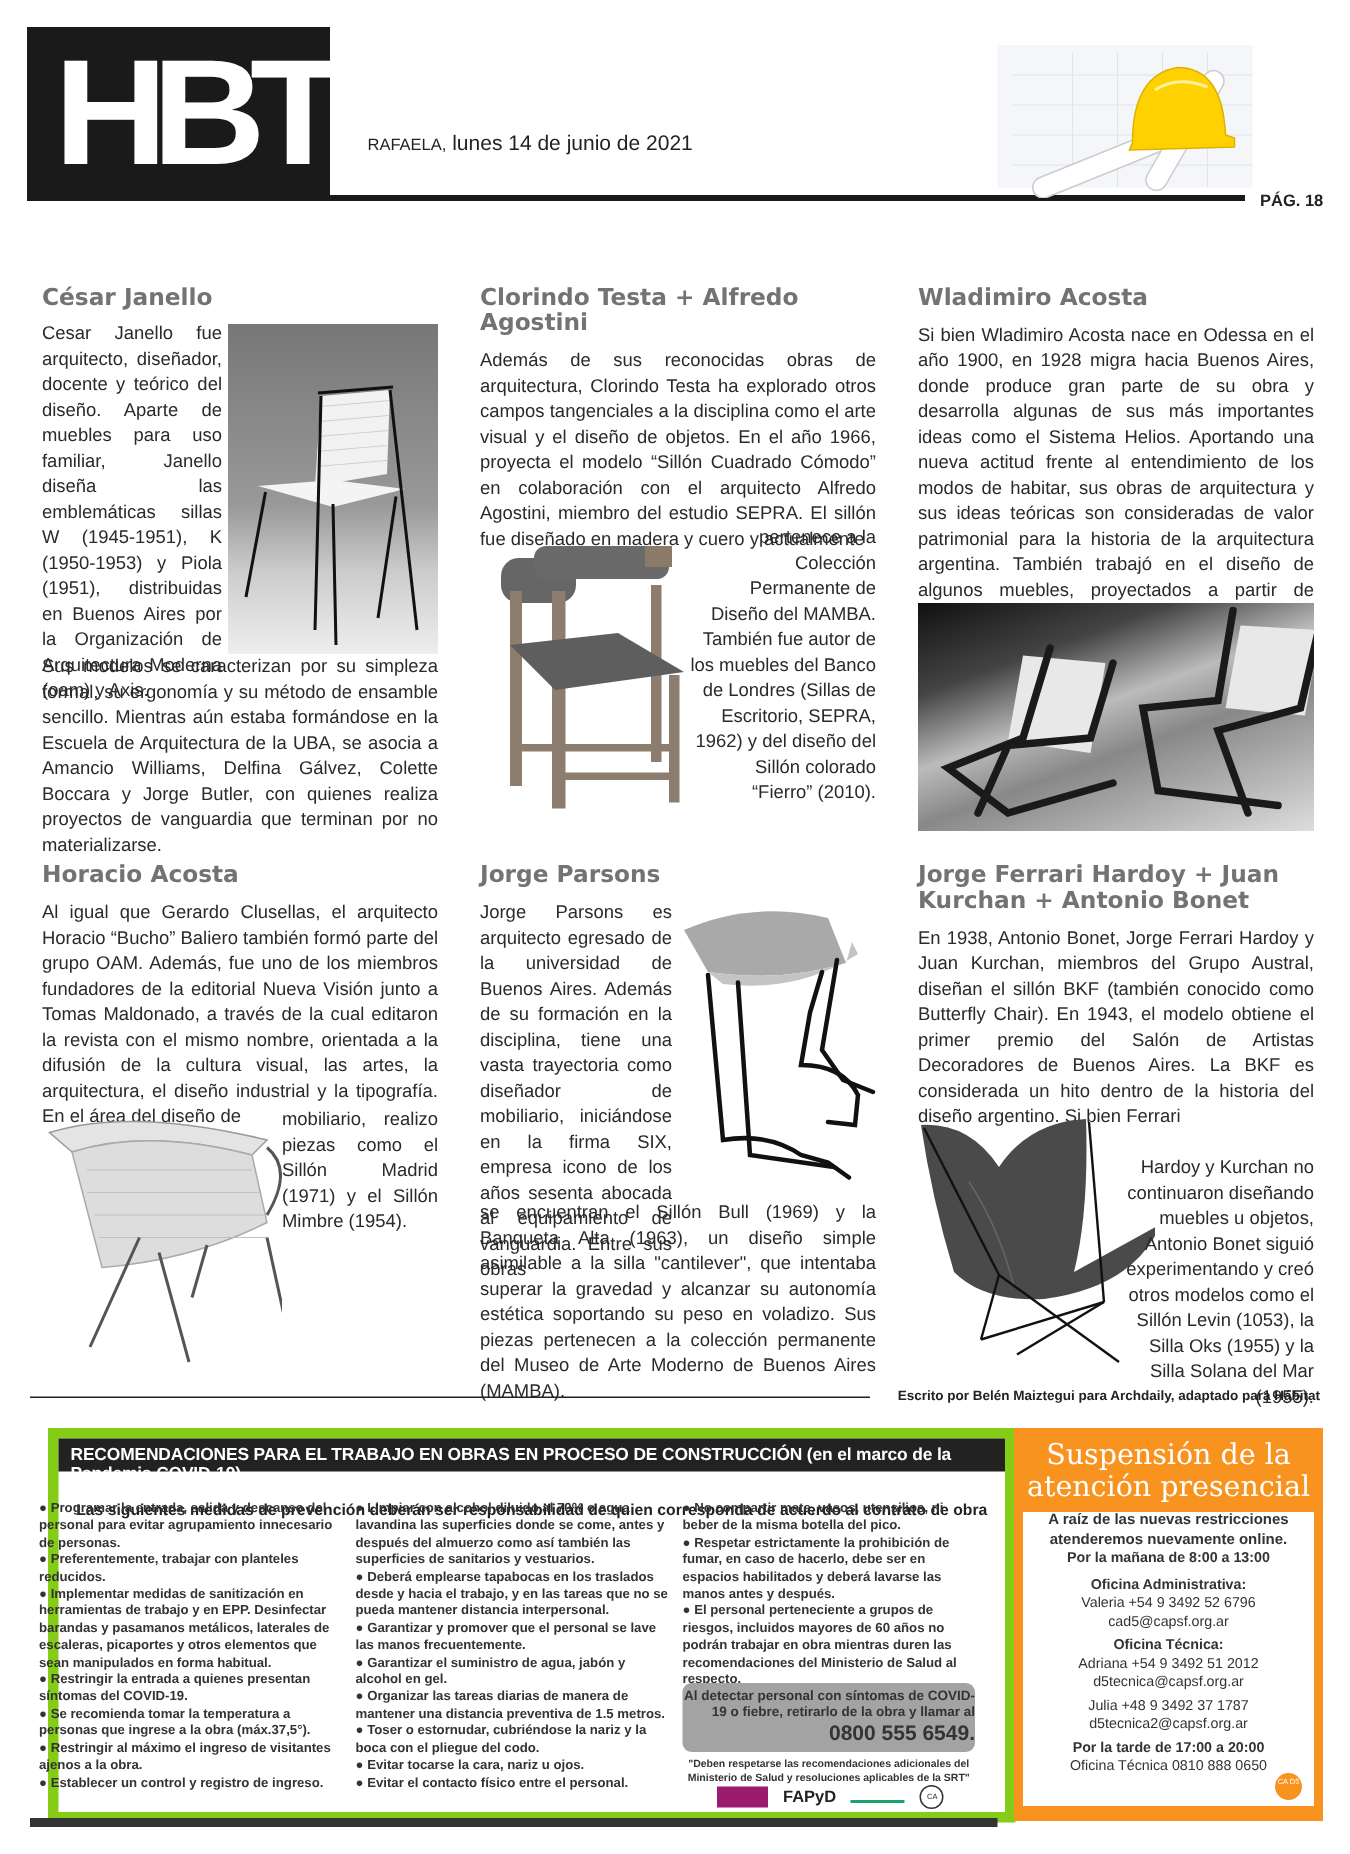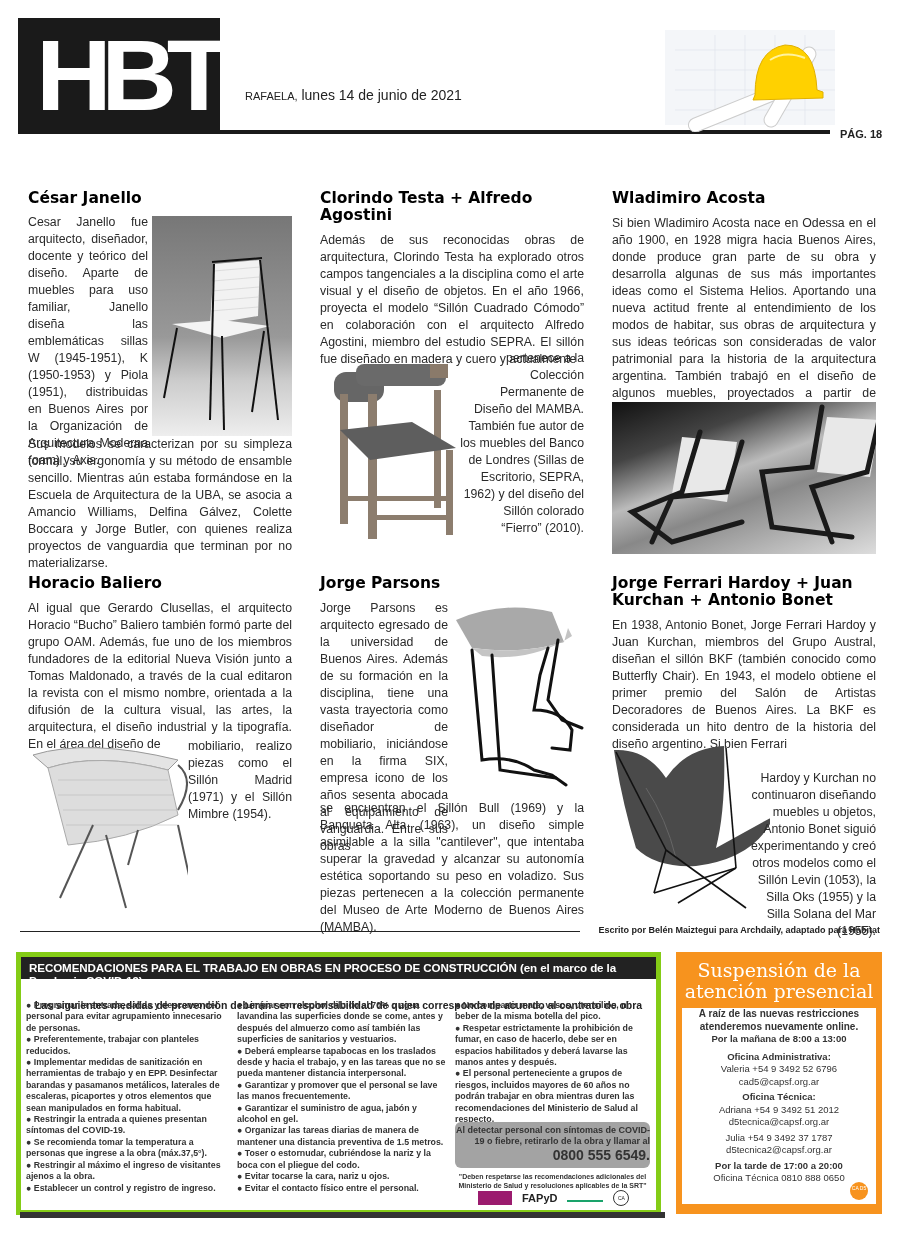--- a/index.html
+++ b/index.html
@@ -6,29 +6,29 @@
   body { width: 900px; height: 1236px; background: #fff; font-family: "Liberation Sans", sans-serif; color: #222; position: relative; overflow: hidden; }
   .header { position: absolute; left: 0; top: 0; width: 900px; height: 150px; }
   .logo-box { position: absolute; left: 18px; top: 18px; width: 202px; height: 116px; background: #1a1a1a; }
   .logo-text { position: absolute; left: 18px; top: 2px; font-family: "Liberation Sans", sans-serif; font-weight: bold; font-size: 100px; color: #fff; letter-spacing: -10px; transform: scaleX(1.05); transform-origin: left; line-height: 110px; }
   .header-rule { position: absolute; left: 220px; top: 130px; width: 610px; height: 4px; background: #1a1a1a; }
   .dateline { position: absolute; left: 245px; top: 87px; font-size: 14px; color: #222; }
   .dateline .city { font-size: 11px; }
   .page-num { position: absolute; left: 840px; top: 128px; font-size: 11px; font-weight: bold; }
   .helmet-art { position: absolute; left: 655px; top: 20px; width: 190px; height: 112px; }
 
-  .col-title { color: #000000; font-family: "DejaVu Sans", sans-serif; font-weight: bold; font-size: 15.5px; line-height: 17px; }
+  .col-title { color: #737373; font-family: "DejaVu Sans", sans-serif; font-weight: bold; font-size: 15.5px; line-height: 17px; }
   .body-text { font-family: "Liberation Sans", sans-serif; font-size: 12.3px; line-height: 17px; color: #2a2a2a; text-align: justify; font-stretch: condensed; }
   .article { position: absolute; }
   .photo { position: absolute; overflow: hidden; }
 
   .credit { position: absolute; right: 20px; top: 925px; font-size: 9px; font-weight: bold; color: #222; }
   .credit-rule { position: absolute; left: 20px; top: 931px; width: 560px; height: 1px; background: #222; }
 
-  .reco-box { position: absolute; left: 16px; top: 952px; width: 645px; height: 263px; border: 5px solid #84cc16; }
+  .reco-box { position: absolute; left: 32px; top: 952px; width: 645px; height: 263px; border: 7px solid #84cc16; }
   .reco-header { background: #222; color: #fff; font-weight: bold; font-size: 11.6px; padding: 4px 8px; height: 22px; letter-spacing: -0.1px; }
   .reco-sub { text-align: center; font-weight: bold; font-size: 10.5px; padding: 20px 0; color: #222; }
   .reco-col { position: absolute; font-size: 8.8px; line-height: 11.4px; font-weight: bold; color: #333; }
   .reco-col p { margin: 0; }
   .alert-box { position: absolute; left: 455px; top: 1122px; width: 195px; height: 46px; background: #a3a3a3; border-radius: 6px; text-align: right; font-weight: bold; color: #333; font-size: 9px; line-height: 11px; padding-top: 3px; }
   .alert-phone { font-size: 14px; line-height: 16px; }
   .footnote { position: absolute; left: 455px; top: 1172px; width: 195px; text-align: center; font-size: 7px; font-weight: bold; color: #333; line-height: 9px; }
   .logos { position: absolute; left: 478px; top: 1188px; width: 160px; height: 20px; display: flex; align-items: center; gap: 10px; }
   .reco-footer { position: absolute; left: 20px; top: 1212px; width: 645px; height: 6px; background: #333; }
 
@@ -131,21 +131,21 @@
     <g stroke="#1a1a1a" stroke-width="5" fill="none" stroke-linecap="round">
       <path d="M88,30 L70,90 L20,110 L60,140 L130,120"></path>
       <path d="M130,40 L115,90 L60,95 L40,140"></path>
       <path d="M210,5 L200,65 L150,70 L160,125 L240,135"></path>
       <path d="M270,5 L255,70 L200,85 L220,140"></path>
     </g>
   </svg>
 </div>
 
 <div class="article" style="left:28px; top:575px; width:264px;">
-  <div class="col-title">Horacio Baliero</div>
+  <div class="col-title">Horacio Acosta</div>
   <div class="body-text" style="margin-top:8px;">Al igual que Gerardo Clusellas, el arquitecto Horacio “Bucho” Baliero también formó parte del grupo OAM. Además, fue uno de los miembros fundadores de la editorial Nueva Visión junto a Tomas Maldonado, a través de la cual editaron la revista con el mismo nombre, orientada a la difusión de la cultura visual, las artes, la arquitectura, el diseño industrial y la tipografía. En el área del diseño de</div>
 </div>
 <div class="photo" style="left:28px; top:740px; width:160px; height:170px;">
   <svg width="160" height="170" viewBox="0 0 160 170">
     <path d="M5,15 Q60,-2 150,20 L140,30 Q70,12 20,28 Z" fill="#e4e4e4" stroke="#999"></path>
     <path d="M20,28 Q70,12 140,30 L150,75 Q100,100 40,105 Z" fill="#ddd" stroke="#aaa"></path>
     <g stroke="#bbb" stroke-width="0.6">
       <line x1="30" y1="40" x2="140" y2="40"></line>
         <line x1="30" y1="55" x2="145" y2="55"></line>
         <line x1="35" y1="70" x2="148" y2="70"></line>
@@ -248,19 +248,19 @@
   <div class="orange-title">Suspensión de la atención presencial</div>
   <div class="orange-inner">
     <div class="b" style="font-size:10px; padding:0 8px;">A raíz de las nuevas restricciones atenderemos nuevamente online.</div>
     <div class="b" style="margin-bottom:5px;">Por la mañana de 8:00 a 13:00</div>
     <div class="b">Oficina Administrativa:</div>
     <div>Valeria +54 9 3492 52 6796</div>
     <div style="margin-bottom:3px;">cad5@capsf.org.ar</div>
     <div class="b">Oficina Técnica:</div>
     <div>Adriana +54 9 3492 51 2012</div>
     <div style="margin-bottom:3px;">d5tecnica@capsf.org.ar</div>
-    <div>Julia +54 9 3492 37 1787</div>
+    <div>Julia +48 9 3492 37 1787</div>
     <div style="margin-bottom:3px;">d5tecnica2@capsf.org.ar</div>
     <div class="b">Por la tarde de 17:00 a 20:00</div>
     <div>Oficina Técnica 0810 888 0650</div>
   </div>
   <div class="cad-badge">CA D5</div>
 </div>
 
 </body></html>

